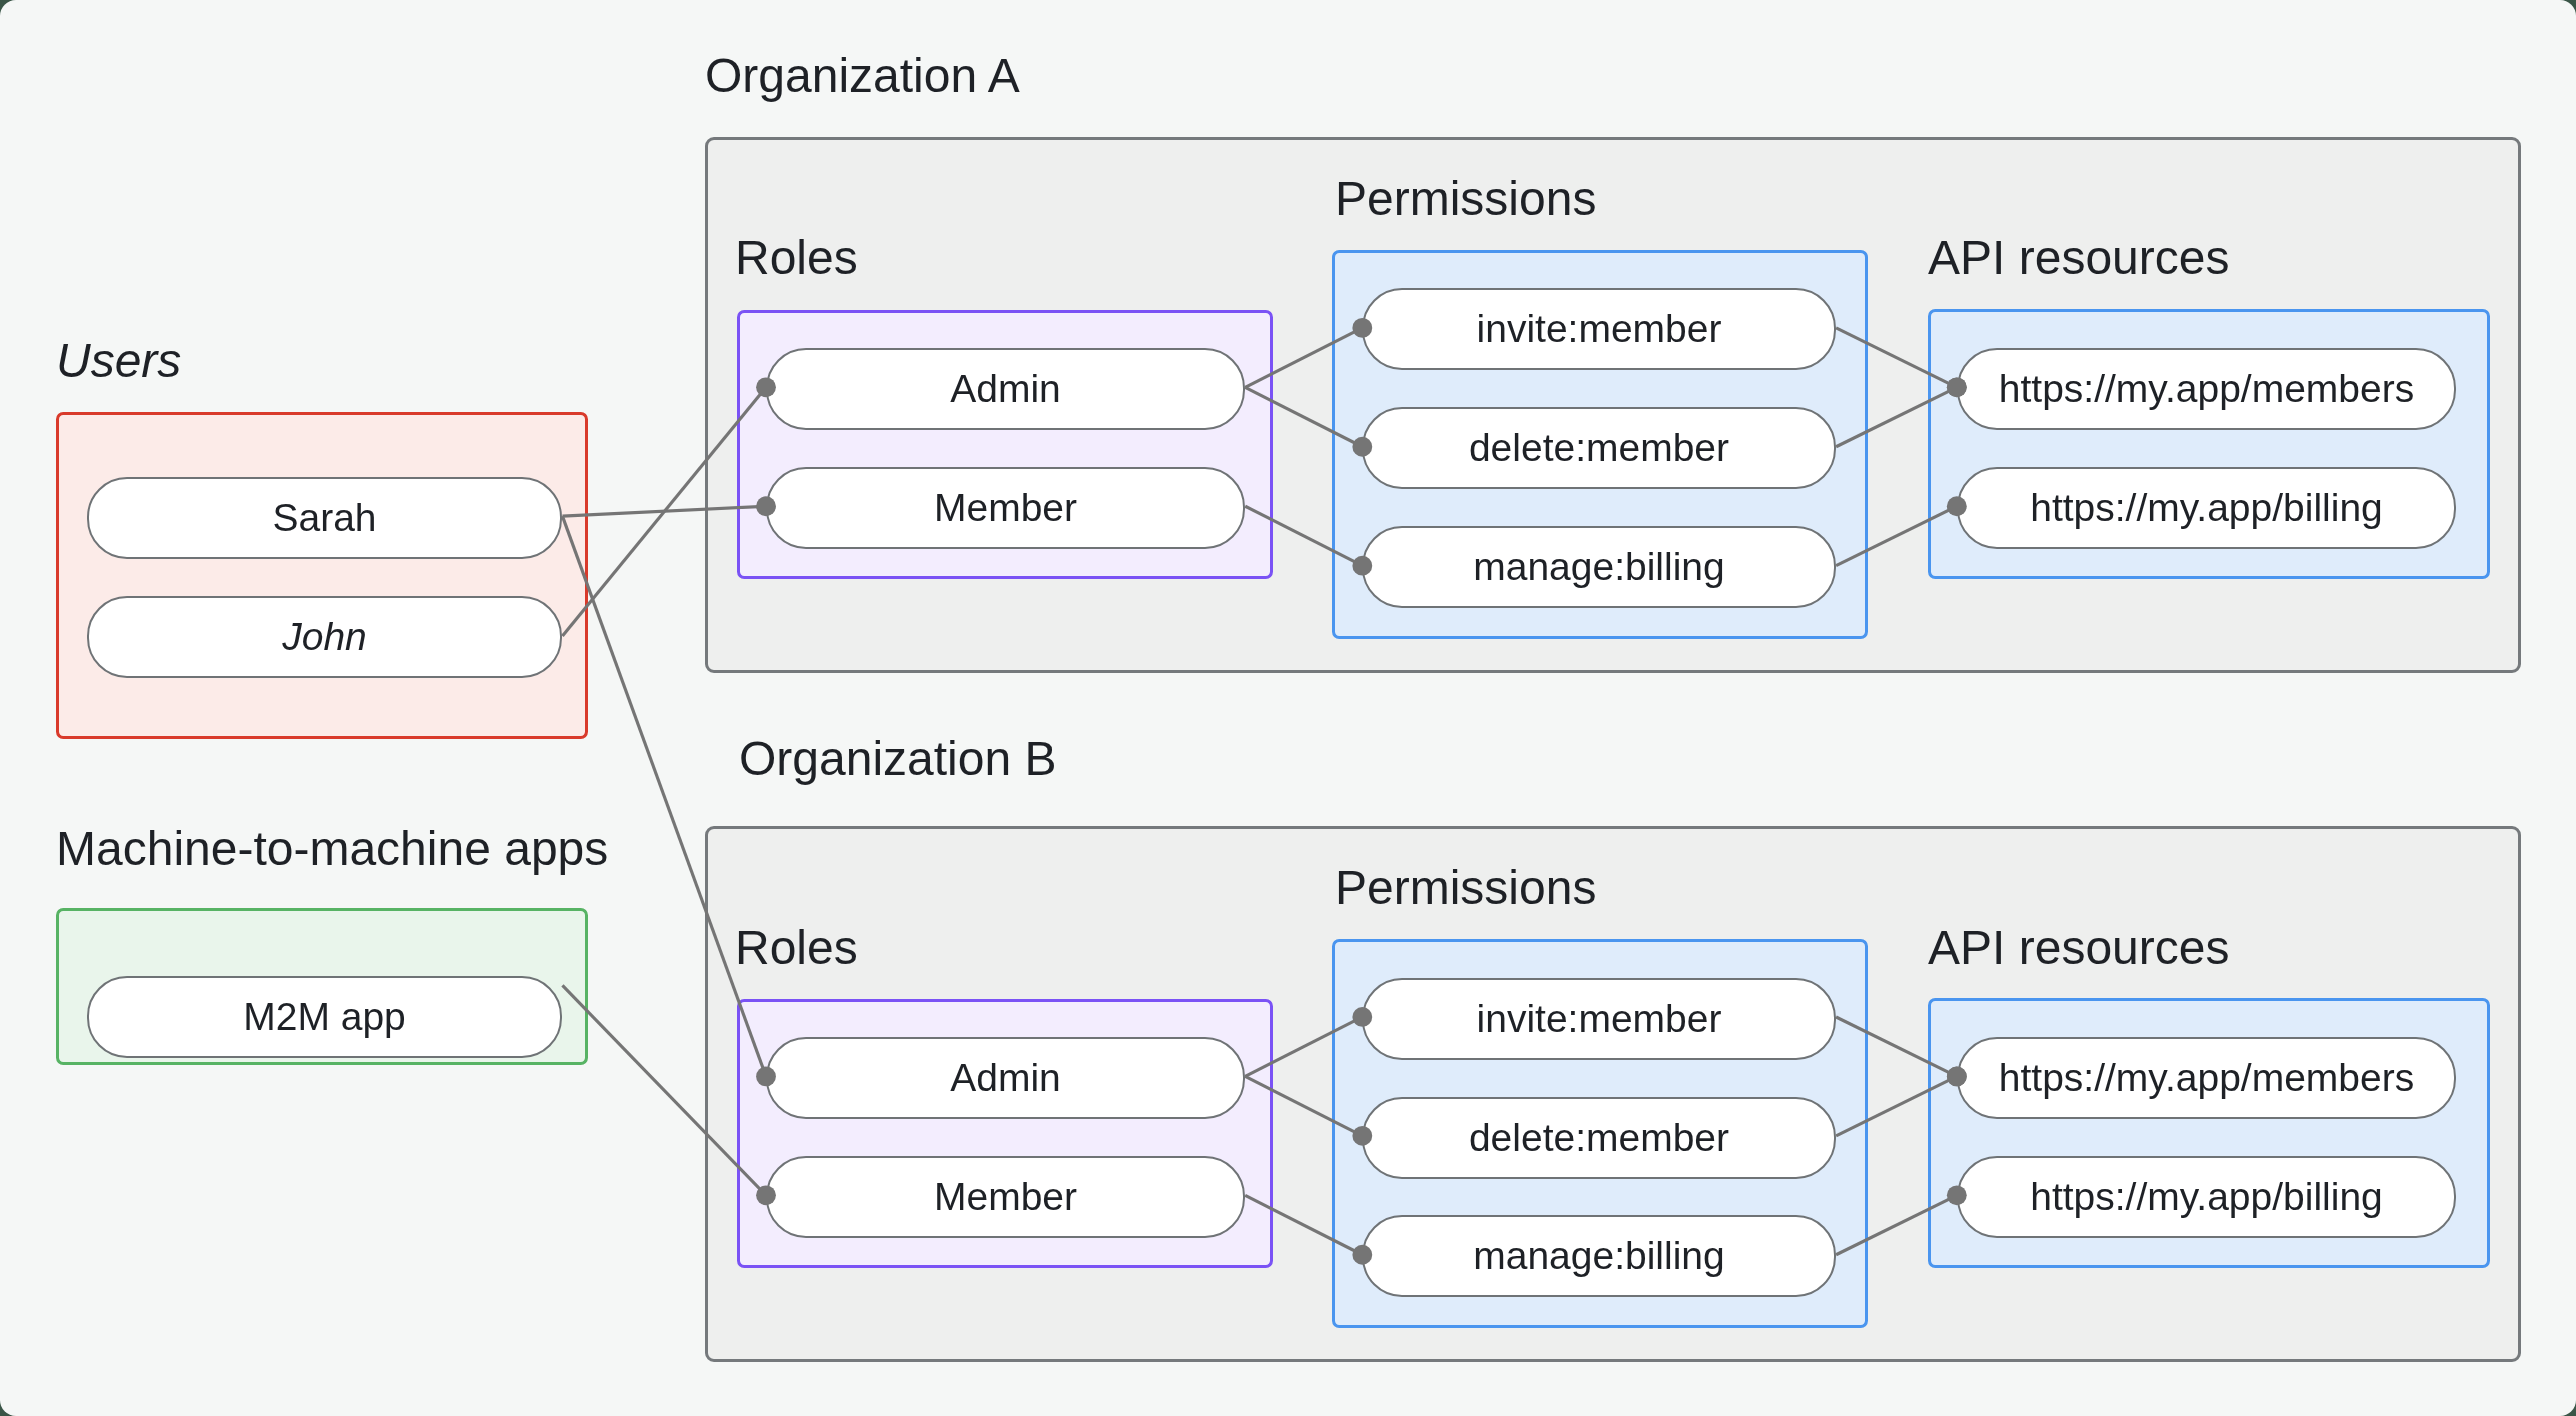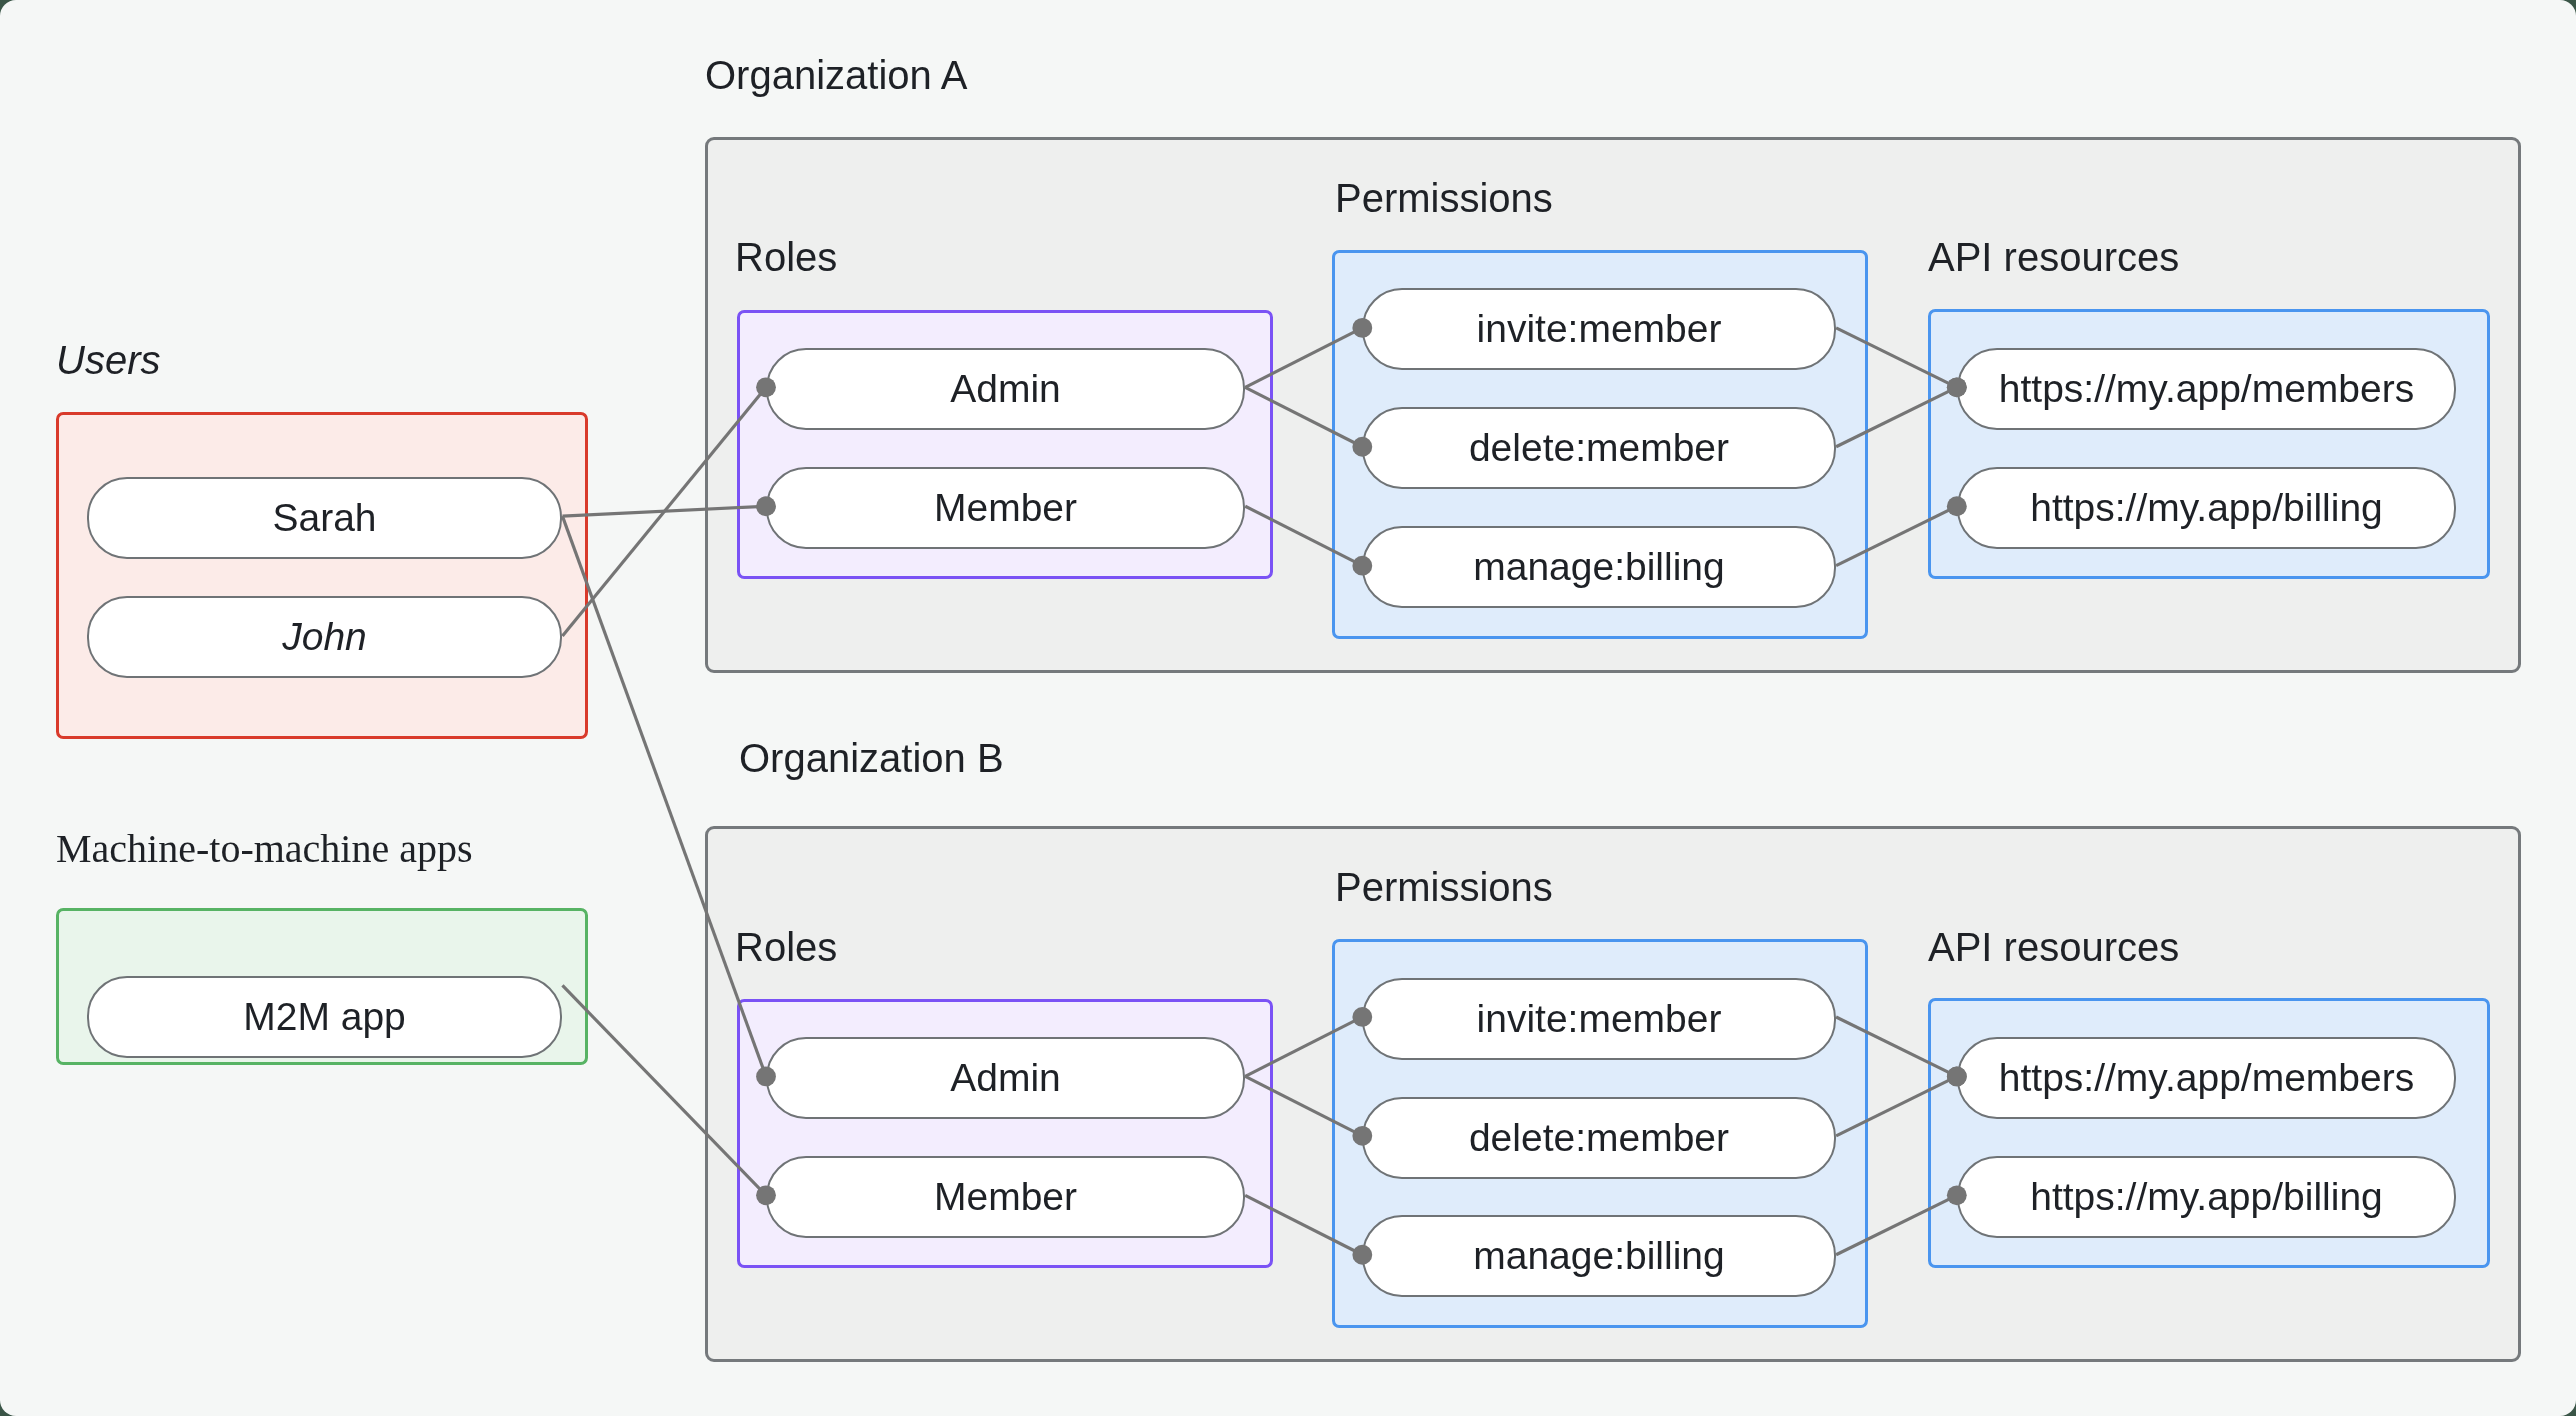--- a/index.html
+++ b/index.html
@@ -7,21 +7,21 @@
     position:relative;
     width:2576px;height:1416px;
     background:var(--canvas-bg,#f5f7f6);
     border-radius:16px;
     overflow:hidden;
     font-family:"Liberation Sans", sans-serif;
     color:var(--text,#1e2126);
   }
   .section-label{
     position:absolute;
-    font-size:40px;
+    font-size:48px;
     line-height:47px;
     color:var(--text,#1e2126);
     white-space:nowrap;
   }
   .group{
     position:absolute;
     border-radius:7.2px;
     box-sizing:border-box;
   }
   .group.red{background:var(--red-fill,#fcebe8);border:3.6px solid var(--red-border,#d93a2b);}
@@ -38,21 +38,21 @@
     border-radius:40px;
     display:flex;align-items:center;justify-content:center;
     font-size:39px;
     white-space:nowrap;
     color:var(--text,#1e2126);
   }
   #edge-layer{position:absolute;left:0;top:0;pointer-events:none;}
 
   
   .l-users{left:56px;top:337px;font-style:italic;}
-  .l-m2m{left:56px;top:825px;font-family:Liberation Serif, serif;}
+  .l-m2m{left:56px;top:825px;}
   .l-orga{left:705px;top:52px;}
   .l-orgb{left:705px;top:735px;margin-left:34px;}
   .l-roles-a{left:735px;top:234px;}
   .l-roles-b{left:735px;top:924px;}
   .l-perms-a{left:1335px;top:175px;}
   .l-perms-b{left:1335px;top:864px;}
   .l-api-a{left:1928px;top:234px;}
   .l-api-b{left:1928px;top:924px;}
 
   .g-users{left:56px;top:412px;width:532px;height:327px;}

